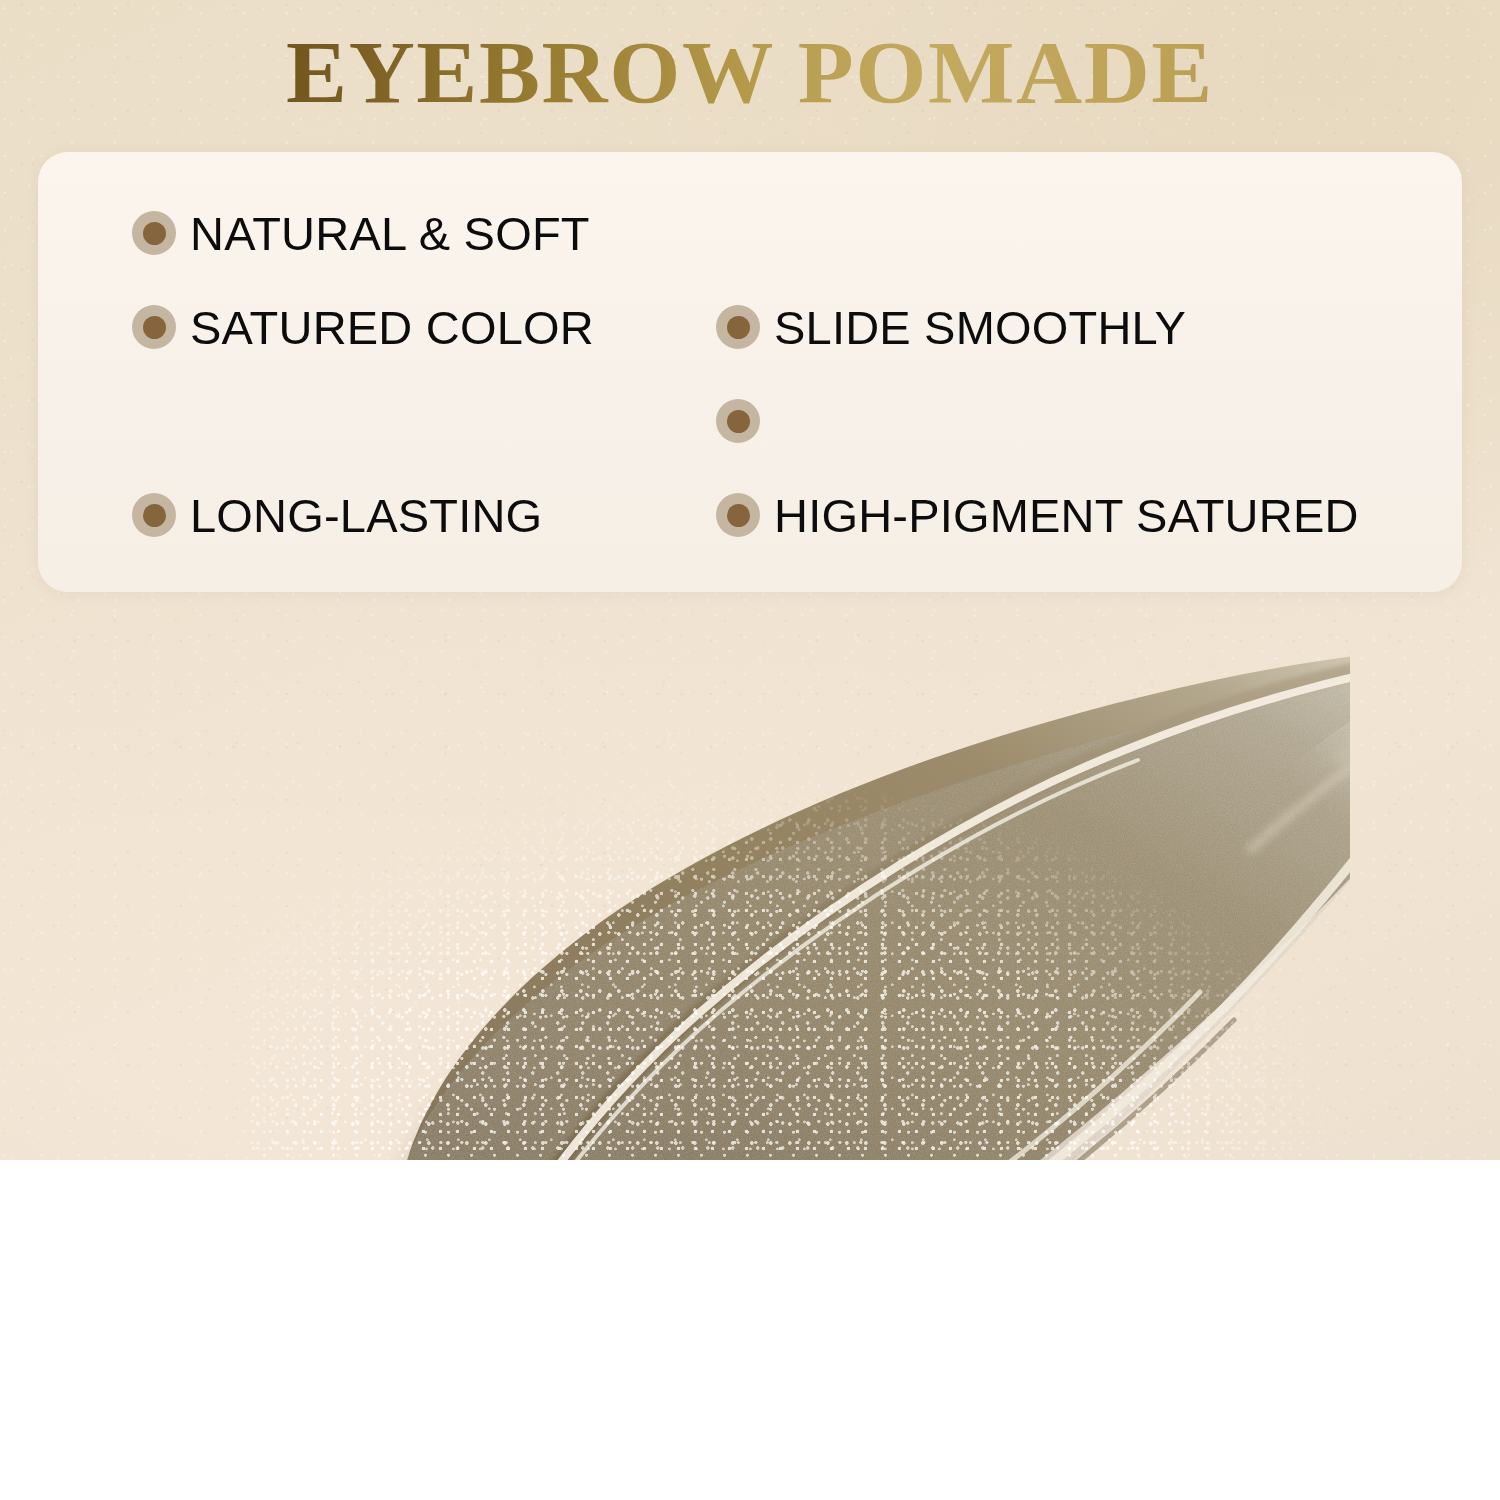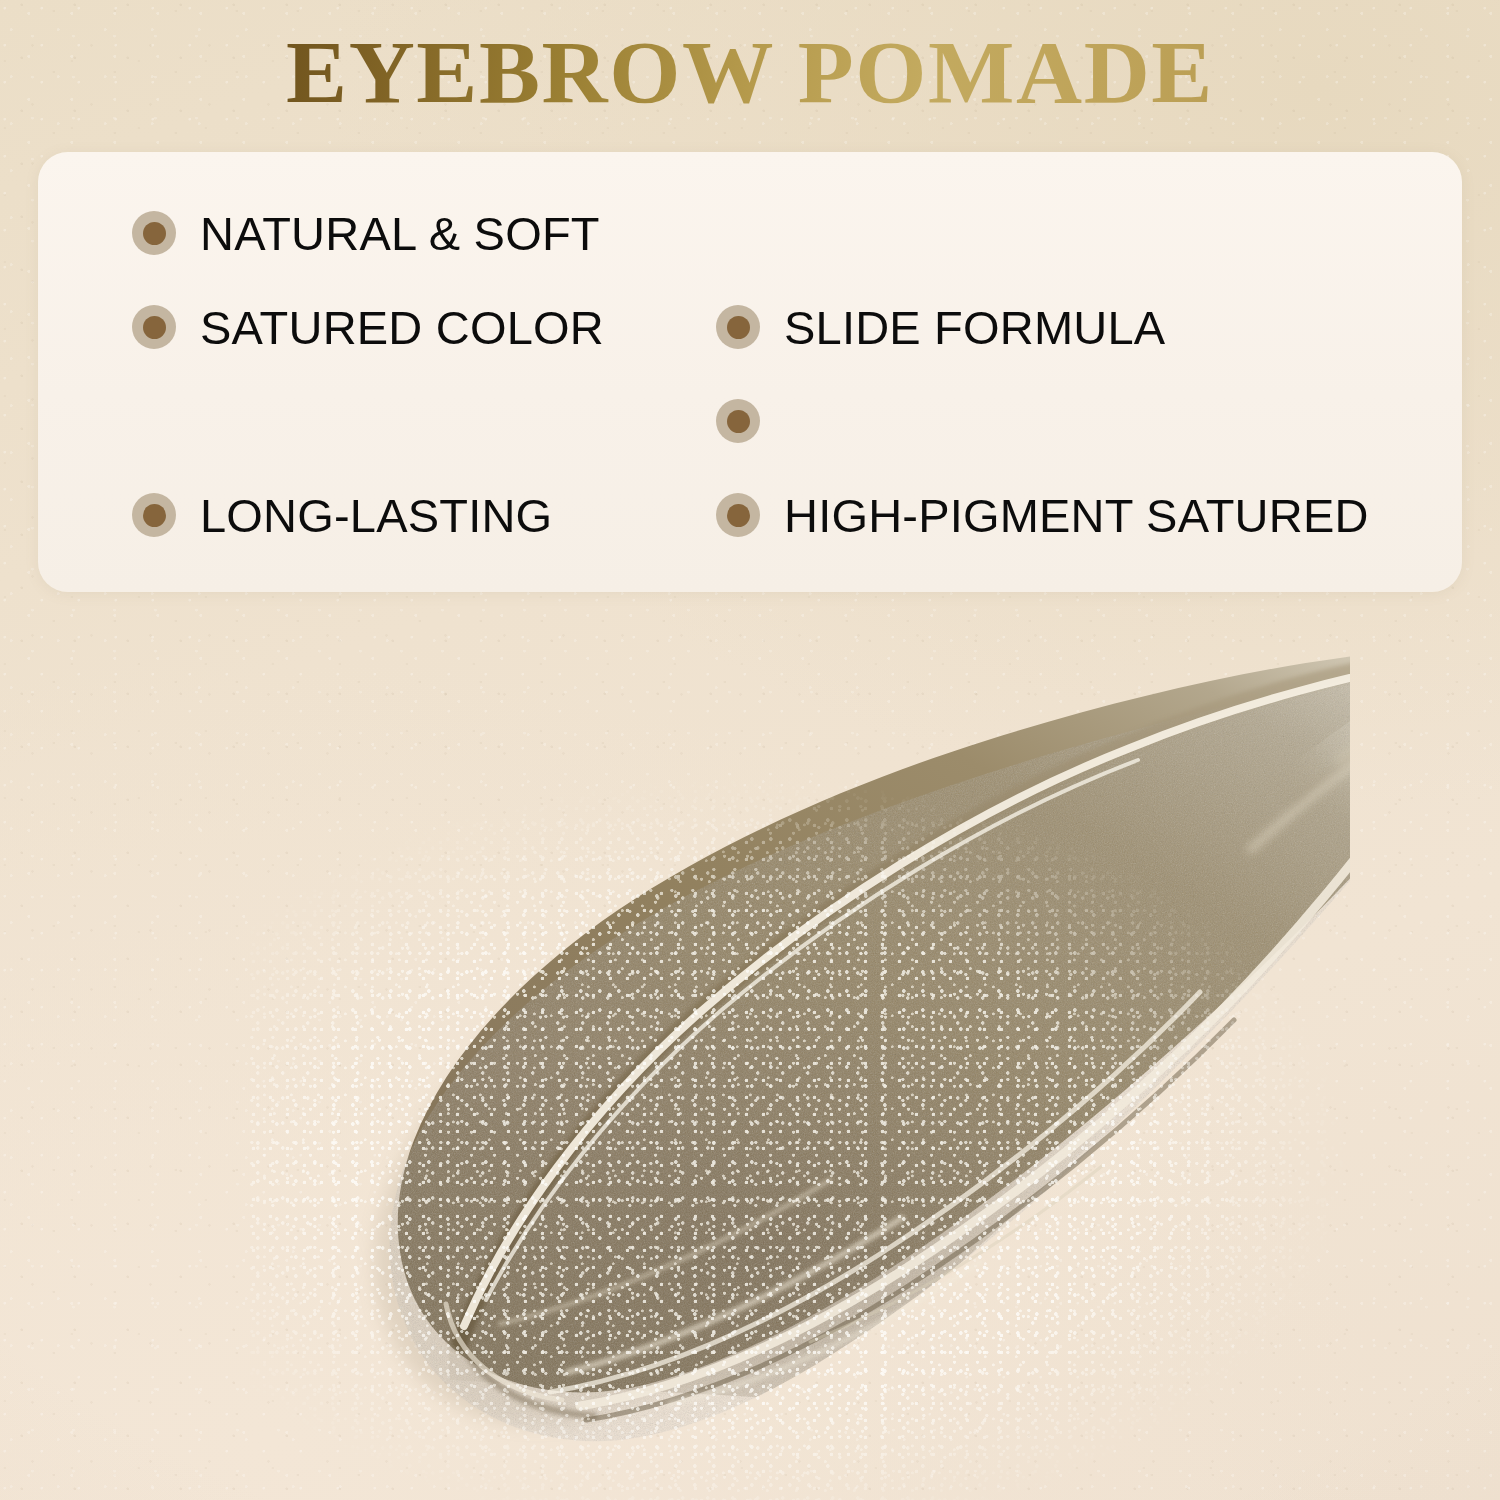--- a/index.html
+++ b/index.html
@@ -4,21 +4,21 @@
 <title>Eyebrow Pomade Product Feature Graphic</title>
 <style>
   html, body {
     margin: 0;
     padding: 0;
     background: #ffffff;
   }
   .canvas {
     position: relative;
     width: 1500px;
-    height: 1500px;
+    height: 1160px;
     overflow: hidden;
     font-family: "Liberation Sans", sans-serif;
     background: #bef264;
   }
 
   
   .bg-base {
     position: absolute;
     inset: 0;
     background:
@@ -94,21 +94,21 @@
     inset: 0;
     display: grid;
     grid-template-columns: 597px 1fr;
     grid-template-rows: repeat(4, 1fr);
     padding: 34px 0 30px 0;
     box-sizing: border-box;
   }
   .feature-item {
     display: flex;
     align-items: center;
-    gap: 24px;
+    gap: 14px;
   }
   .feature-item.col-left  { padding-left: 94px; }
   .feature-item.col-right { padding-left: 81px; }
 
   .bullet {
     flex: 0 0 auto;
     width: 44px;
     height: 44px;
     border-radius: 50%;
     background: #C4B6A1;
@@ -186,21 +186,21 @@
       </div>
 
 
       <div class="feature-item col-left" style="grid-column:1;grid-row:2;align-items:center;">
         <span class="bullet"></span>
         <span class="feature-label">SATURED COLOR</span>
       </div>
 
       <div class="feature-item col-right" style="grid-column:2;grid-row:2;">
         <span class="bullet"></span>
-        <span class="feature-label">SLIDE FORMULA</span>
+        <span class="feature-label">SLIDE SMOOTHLY</span>
       </div>
 
 
       <div class="feature-item col-right" style="grid-column:2;grid-row:3;">
         <span class="bullet"></span>
       </div>
 
       <div class="feature-item col-left" style="grid-column:1;grid-row:4;">
         <span class="bullet"></span>
         <span class="feature-label">LONG-LASTING</span>

